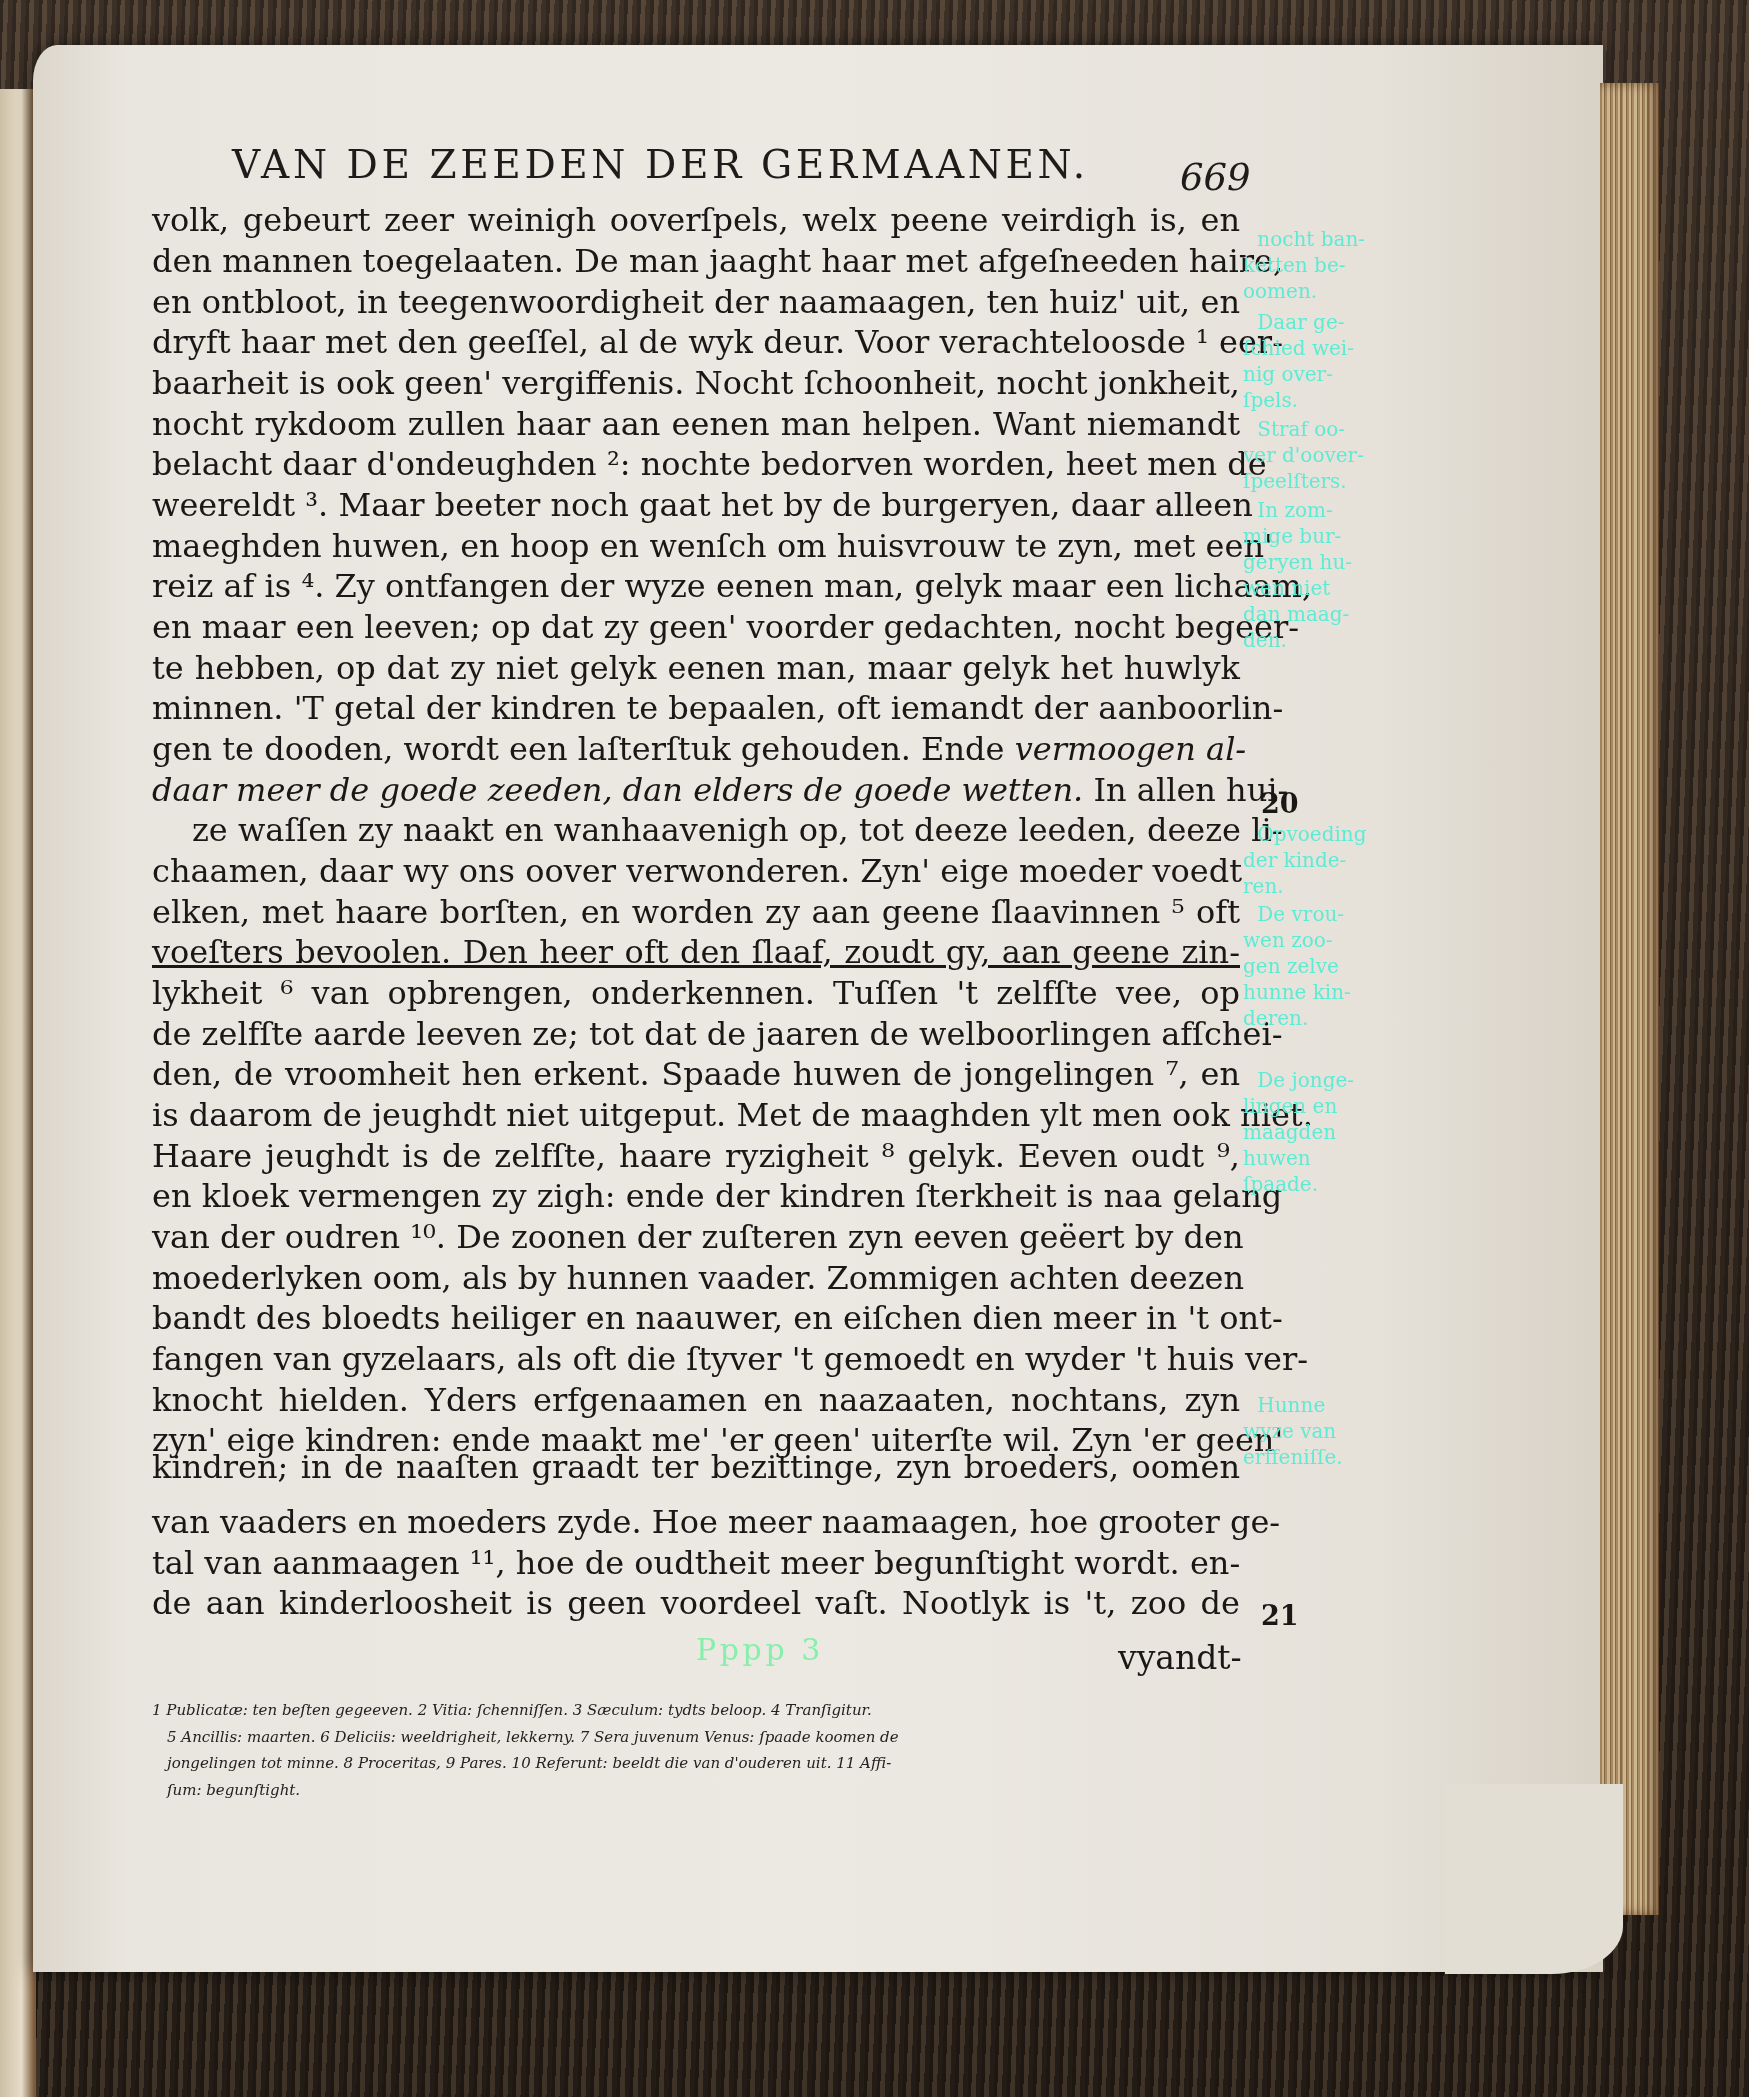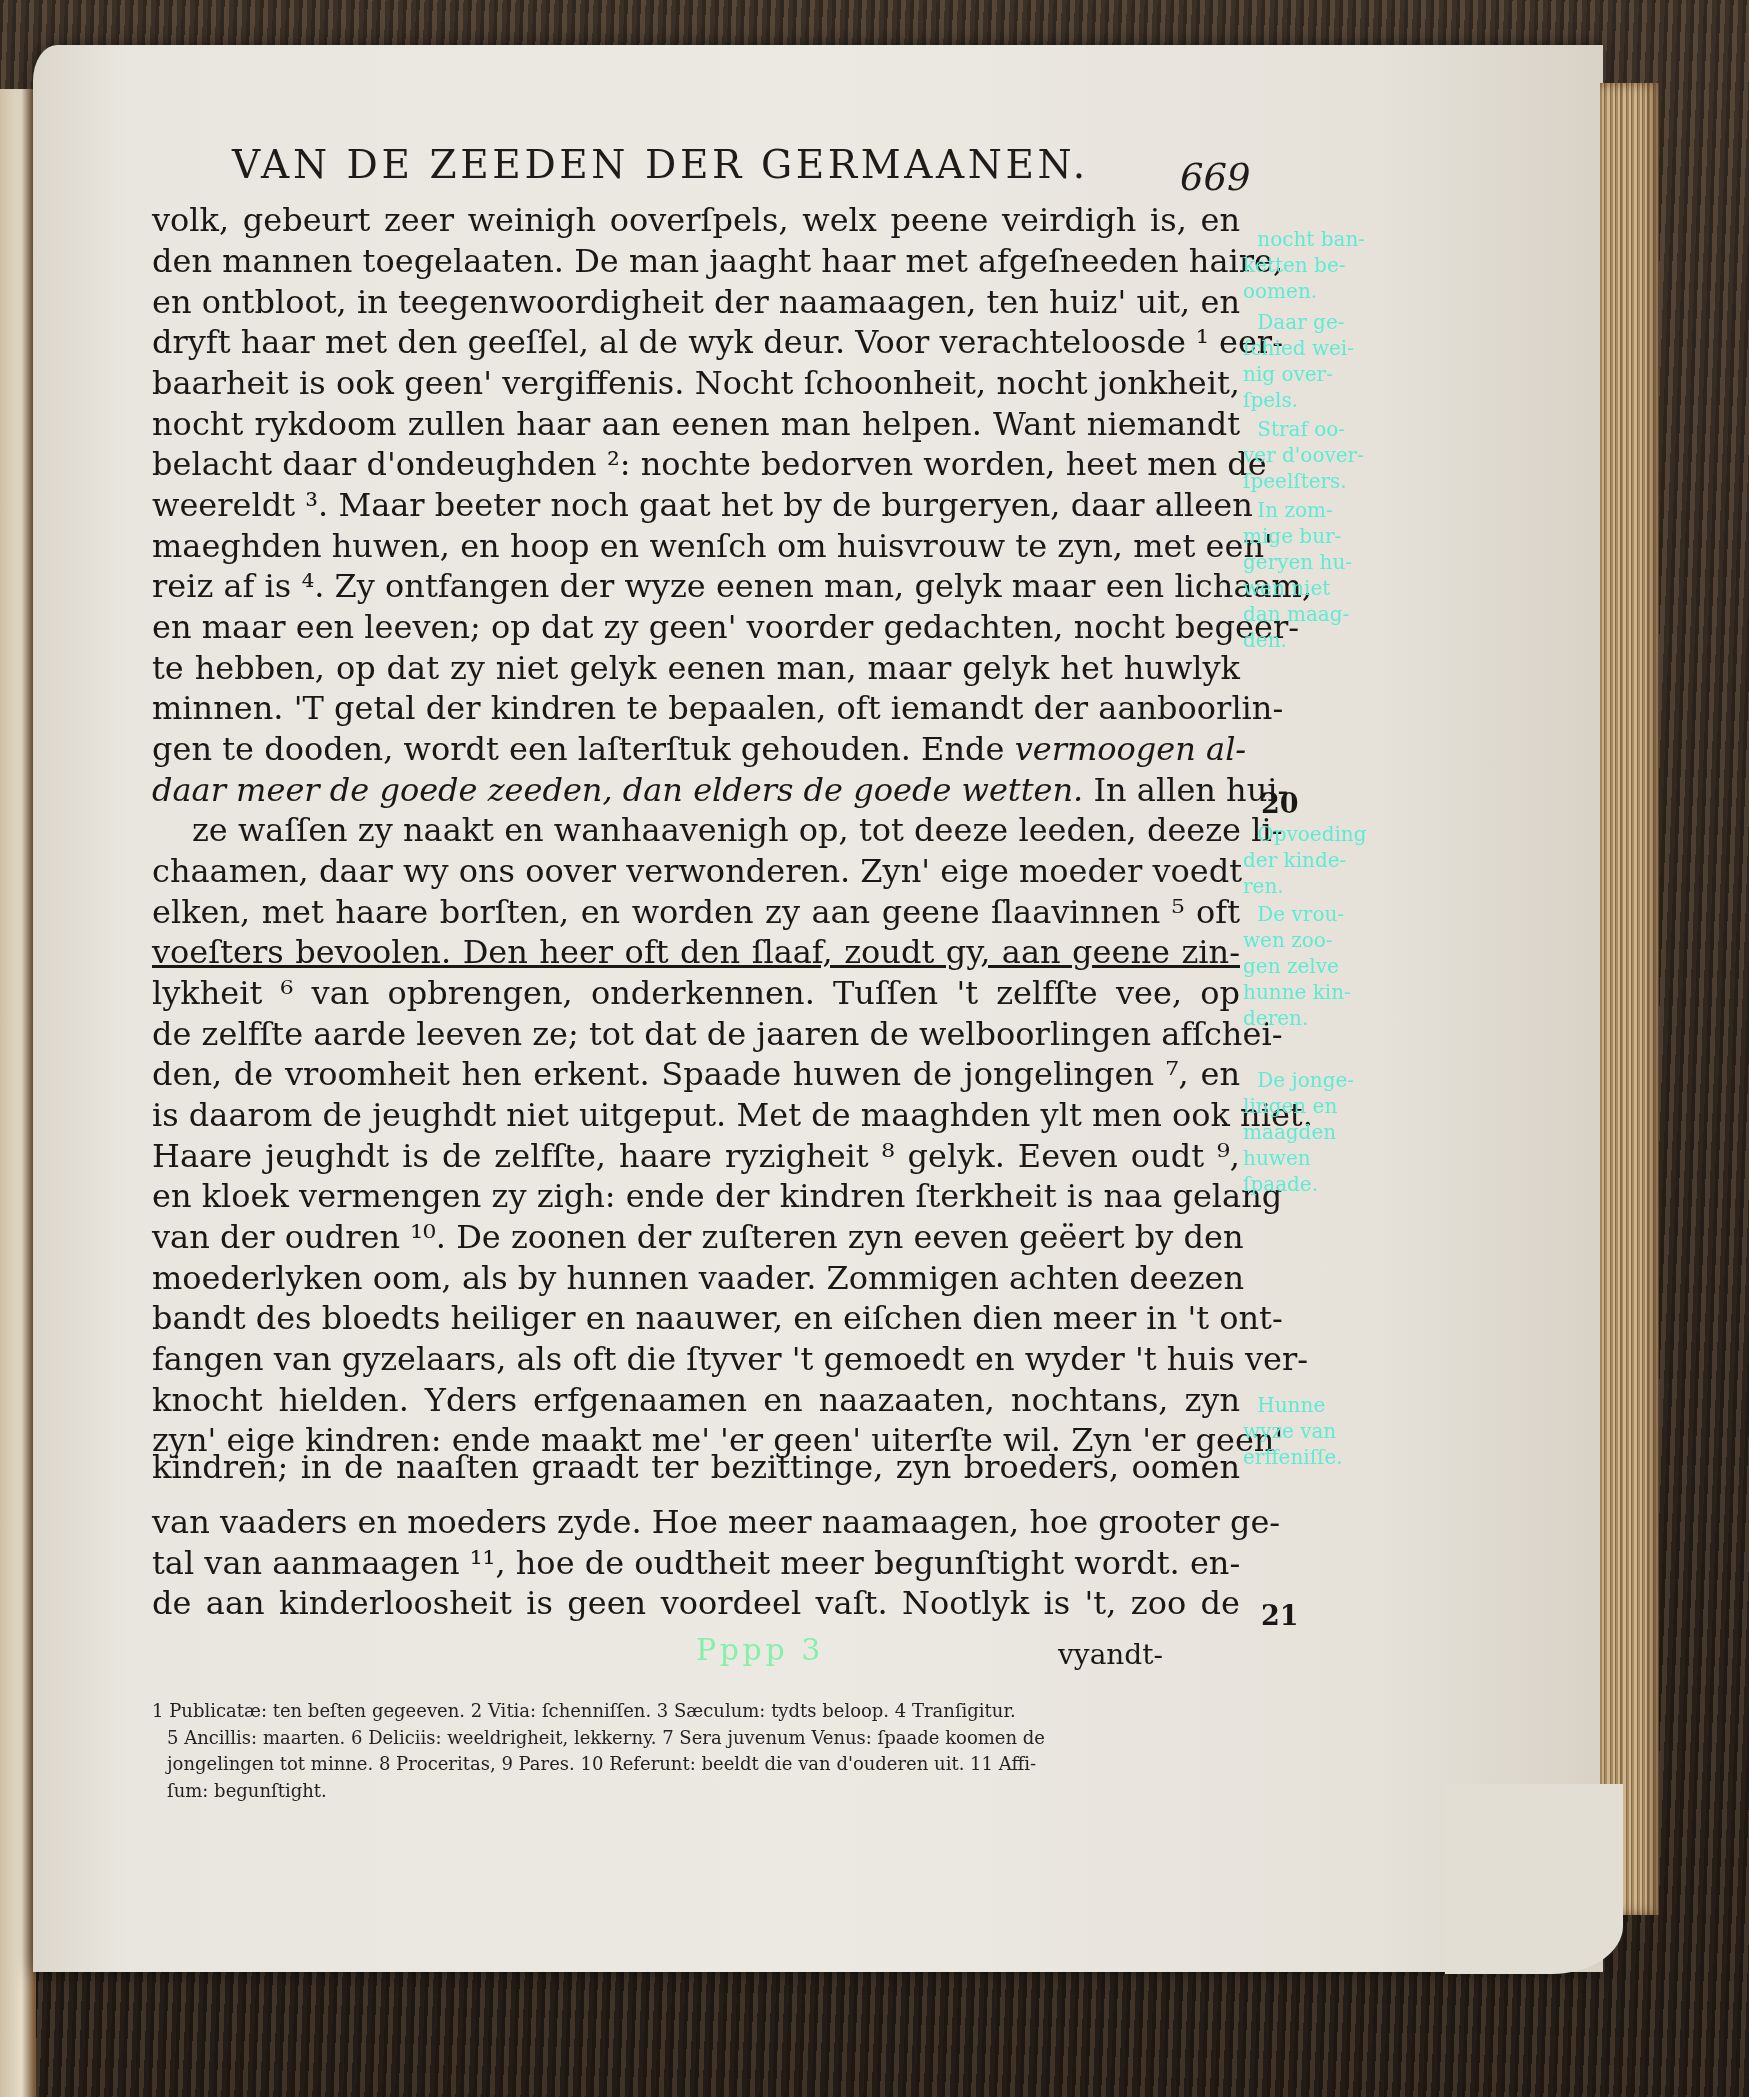--- a/index.html
+++ b/index.html
@@ -54,25 +54,25 @@
     font-size: 20px; line-height: 26px; color: #5eead4;
     white-space: nowrap;
   }
   .note-num {
     position: absolute; left: 1261px; font-size: 27px; font-weight: bold; color: #1a1816;
   }
   .signature {
     position: absolute; left: 696px; top: 1632px; font-size: 30px; color: #86efac; letter-spacing: 3.6px;
   }
   .catchword {
-    position: absolute; left: 1058px; top: 1638px; font-size: 28px; color: #1a1816;
+    position: absolute; left: 1118px; top: 1638px; font-size: 33px; color: #1a1816;
   }
   .fn {
     position: absolute; left: 152px; width: 1100px;
-    font-size: 18px; line-height: 25px; color: #222;
+    font-size: 15px; line-height: 25px; font-style: italic; color: #222;
     white-space: nowrap;
   }
 </style>
 </head>
 <body>
 
 <div class="wood"></div>
 <div class="left-page"></div>
 <div class="page"></div>
 <div class="page-edge"></div>

